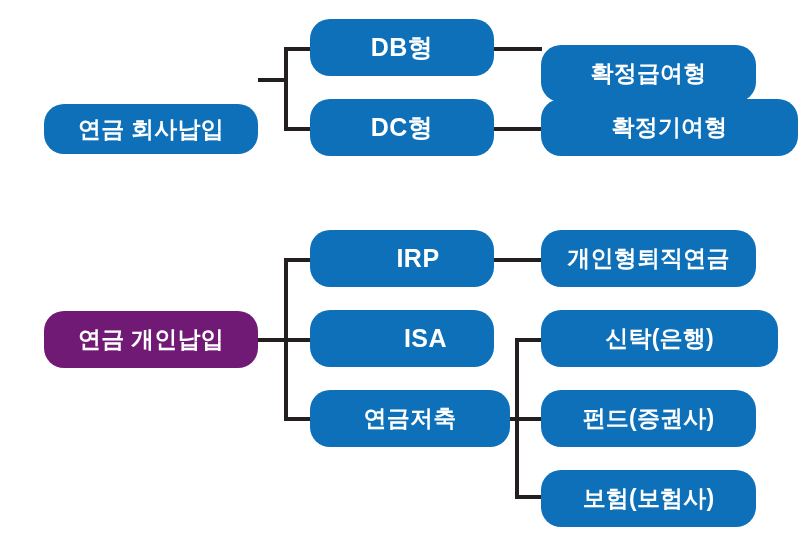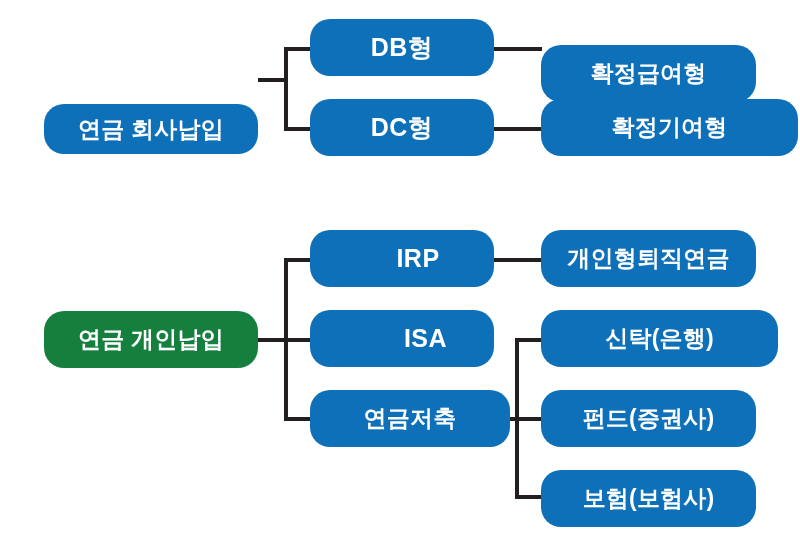--- a/index.html
+++ b/index.html
@@ -96,21 +96,21 @@
 
     <div class="conn-v" style="left: 515px; top: 338px; height: 161px; background: rgb(35, 31, 32);"></div>
 
     <div class="conn-h" style="left: 515px; top: 338px; width: 28px; background: rgb(35, 31, 32);"></div>
 
     <div class="conn-h" style="left: 515px; top: 417px; width: 28px; background: rgb(35, 31, 32);"></div>
 
     <div class="conn-h" style="left: 515px; top: 495px; width: 28px; background: rgb(35, 31, 32);"></div>
   </div>
 
-  <div class="node" style="left: 44px; top: 311px; width: 214px; height: 57px; background: #15803d; color: rgb(255, 255, 255);">연금 개인납입</div>
+  <div class="node" style="left: 44px; top: 311px; width: 214px; height: 57px; background: #701a75; color: rgb(255, 255, 255);">연금 개인납입</div>
 
   <div class="node latin" style="left: 310px; top: 230px; width: 184px; height: 57px; background: rgb(13, 112, 184); color: rgb(255, 255, 255); padding-left: 32px;">IRP</div>
 
   <div class="node latin" style="left: 310px; top: 310px; width: 184px; height: 57px; background: rgb(13, 112, 184); color: rgb(255, 255, 255); padding-left: 47px;">ISA</div>
 
   <div class="node" style="left: 310px; top: 390px; width: 200px; height: 57px; background: rgb(13, 112, 184); color: rgb(255, 255, 255);">연금저축</div>
 
   <div class="node" style="left: 541px; top: 230px; width: 215px; height: 57px; background: rgb(13, 112, 184); color: rgb(255, 255, 255);">개인형퇴직연금</div>
 
   <div class="node" style="left: 541px; top: 310px; width: 237px; height: 57px; background: rgb(13, 112, 184); color: rgb(255, 255, 255);">신탁(은행)</div>

